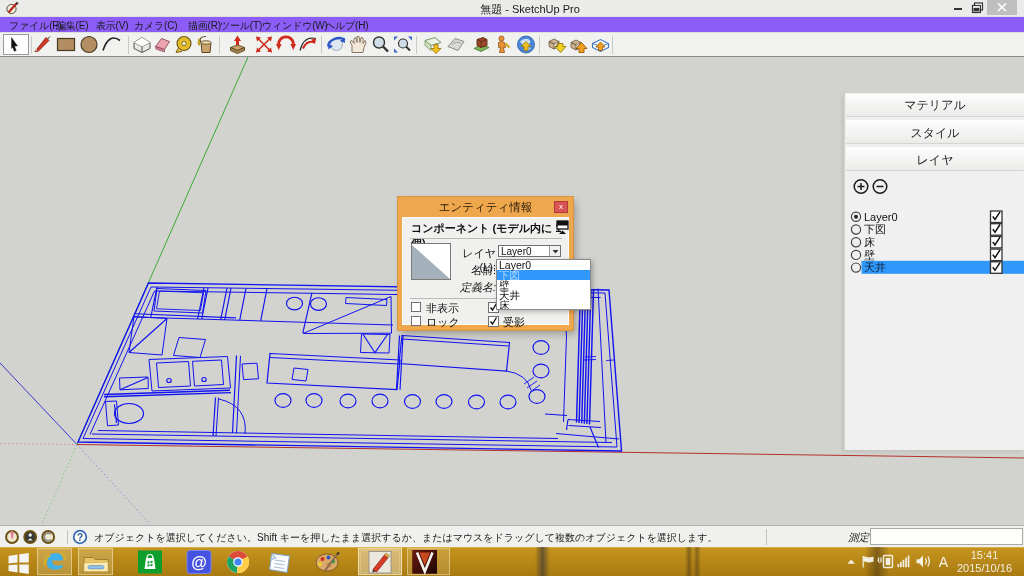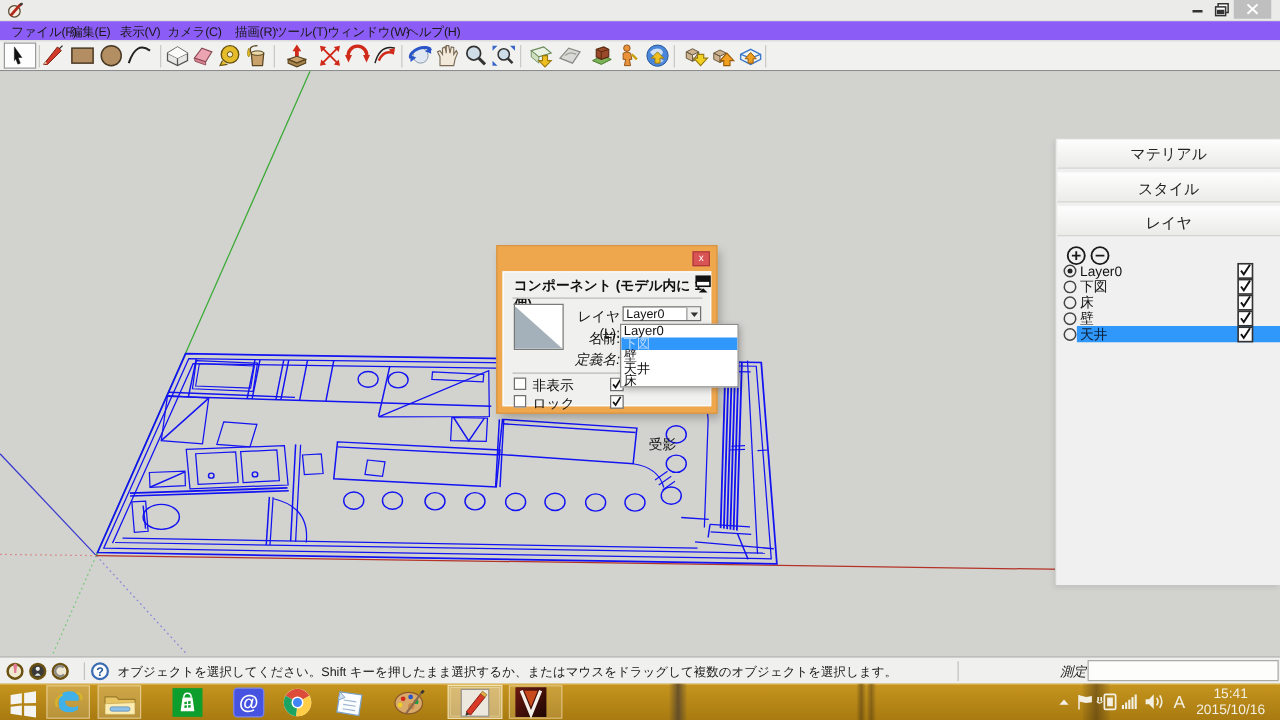--- a/index.html
+++ b/index.html
@@ -7,20 +7,21 @@
 .abs { position:absolute; }
 </style></head>
 <body>
 
 <div class="abs" style="left:0;top:0;width:1024px;height:17px;background:#ebebe9;">
   <svg class="abs" style="left:6px;top:2px" width="13" height="13" viewBox="0 0 13 13">
     <circle cx="5.5" cy="7" r="4.6" fill="#f3ede2" stroke="#5a4a35" stroke-width="1"></circle>
     <path d="M2.5,10.5 L9.5,2.5 L11.5,1" stroke="#b5271a" stroke-width="2.2" fill="none"></path>
     <path d="M9.8,2.2 L12,0.5" stroke="#3a3a3a" stroke-width="1.6" fill="none"></path>
   </svg>
+  <div class="abs" style="left:0;right:0;top:2px;text-align:center;font-size:11px;color:#1a1a1a;padding-left:36px;">無題 - SketchUp Pro</div>
   <div class="abs" style="left:954px;top:8px;width:8px;height:2px;background:#333;"></div>
   <svg class="abs" style="left:971px;top:2px" width="14" height="12" viewBox="0 0 14 12">
     <rect x="3.5" y="1" width="8" height="7" fill="#fff" stroke="#333" stroke-width="1.2"></rect>
     <rect x="1.5" y="3.5" width="8" height="7" fill="#fff" stroke="#333" stroke-width="1.2"></rect>
     <rect x="2.5" y="5.8" width="6" height="3.6" fill="#333"></rect>
   </svg>
   <div class="abs" style="left:987px;top:0;width:30px;height:14.5px;background:#bfbfbf;"></div>
   <svg class="abs" style="left:997px;top:3px" width="10" height="9">
       <path d="M1,0.5 L9,8 M9,0.5 L1,8" stroke="#fff" stroke-width="1.6"></path>
     </svg>
@@ -254,21 +255,21 @@
 <path d="M598.0,288.5 L606.0,443.0" fill="none" stroke="#1212f2" stroke-width="1.0" stroke-opacity="1.0"></path>
 <path d="M606.0,360.5 L614.0,360.0" fill="none" stroke="#1212f2" stroke-width="0.9" stroke-opacity="1.0"></path>
 <path d="M568.0,419.5 L600.0,421.5" fill="none" stroke="#1212f2" stroke-width="1.15" stroke-opacity="1.0"></path>
 <path d="M568.5,425.5 L601.0,427.5" fill="none" stroke="#1212f2" stroke-width="1.15" stroke-opacity="1.0"></path>
 <path d="M556.0,433.5 L619.0,439.0" fill="none" stroke="#1212f2" stroke-width="1.15" stroke-opacity="1.0"></path>
 <path d="M568.0,419.5 L566.5,430.0" fill="none" stroke="#1212f2" stroke-width="1.15" stroke-opacity="1.0"></path>
 <path d="M590.0,427.0 L598.5,447.5" fill="none" stroke="#1212f2" stroke-width="1.15" stroke-opacity="1.0"></path>
 <path d="M545.0,414.0 L567.0,415.5" fill="none" stroke="#1212f2" stroke-width="1.15" stroke-opacity="1.0"></path>
 </svg>
 
-<div class="abs" style="left:844px;top:93px;width:180px;height:357px;background:#f0f0f0;border-left:1px solid #d2d2d0;box-shadow:-2px 2px 4px rgba(0,0,0,0.08);margin-top:18px;">
+<div class="abs" style="left:844px;top:93px;width:180px;height:357px;background:#f0f0f0;border-left:1px solid #d2d2d0;box-shadow:-2px 2px 4px rgba(0,0,0,0.08);">
   <div class="abs" style="left:1px;top:1px;width:178px;height:23px;background:linear-gradient(#fdfdfd,#ebebe9);border-bottom:1px solid #d4d4d2;text-align:center;font-size:12px;color:#222;line-height:23px;">マテリアル</div>
   <div class="abs" style="left:1px;top:27px;width:178px;height:24px;background:linear-gradient(#fdfdfd,#ebebe9);border-top:1px solid #fff;border-bottom:1px solid #d4d4d2;text-align:center;font-size:12px;color:#222;line-height:24px;">スタイル</div>
   <div class="abs" style="left:1px;top:54px;width:178px;height:24px;background:linear-gradient(#fdfdfd,#ebebe9);border-top:1px solid #fff;border-bottom:1px solid #d4d4d2;text-align:center;font-size:12px;color:#222;line-height:24px;">レイヤ</div>
   <svg class="abs" style="left:8px;top:85px;" width="44" height="17" viewBox="0 0 44 17">
     <circle cx="8" cy="8.5" r="6.8" fill="none" stroke="#1a1a1a" stroke-width="1.5"></circle>
     <path d="M4.5,8.5 L11.5,8.5 M8,5 L8,12" stroke="#1a1a1a" stroke-width="1.5"></path>
     <circle cx="27" cy="8.5" r="6.8" fill="none" stroke="#1a1a1a" stroke-width="1.5"></circle>
     <path d="M23.5,8.5 L30.5,8.5" stroke="#1a1a1a" stroke-width="1.5"></path>
   </svg>
 
@@ -297,20 +298,21 @@
         <path d="M148.8,20.5 L151,23.5 L156,15.8" fill="none" stroke="#111" stroke-width="1.5"></path>
       </g>
     <use href="#cb" y="12.7"></use>
       <use href="#cb" y="25.4"></use>
       <use href="#cb" y="38.1"></use>
       <use href="#cb" y="50.8"></use>
   </g>
 </svg>
 
 <div class="abs" style="left:397px;top:196px;width:177px;height:135px;background:#efa74e;border:1px solid #d89440;box-shadow:3px 4px 7px -1px rgba(0,0,0,0.25);">
+  <div class="abs" style="left:0;top:0;width:175px;height:20px;text-align:center;font-size:11.5px;color:#2a1a05;line-height:21px;">エンティティ情報</div>
   <div class="abs" style="left:156px;top:4px;width:14px;height:12px;background:#d95454;border:1px solid #b03a3a;color:#fff;font-size:8px;line-height:10px;text-align:center;">x</div>
   <div class="abs" style="left:4px;top:20px;width:167px;height:108px;background:#f0f0ee;border:1px solid #fbfbfa;">
     <div class="abs" style="left:8px;top:3px;font-size:11px;font-weight:bold;color:#111;">コンポーネント (モデル内に 1 個)</div>
     <svg class="abs" style="left:153px;top:2px;" width="13" height="15" viewBox="0 0 13 15">
       <rect x="1" y="1" width="11" height="8" fill="#fff" stroke="#111" stroke-width="1.3"></rect>
       <rect x="1" y="1" width="11" height="4.5" fill="#111"></rect>
       <path d="M3,14 L6.5,10.5 L10,14 Z" fill="#111"></path>
     </svg>
     <div class="abs" style="left:7px;top:19.5px;width:152px;height:1px;background:#b9b9b7;"></div>
     <div class="abs" style="left:8px;top:25px;width:40px;height:37px;background:#fff;border:1px solid #7a7a78;">
@@ -335,21 +337,21 @@
     <div class="abs" style="left:8px;top:98px;width:10px;height:10px;background:#fff;border:1px solid #707070;"></div>
     <div class="abs" style="left:23px;top:97px;font-size:11px;color:#111;">ロック</div>
     <svg class="abs" style="left:85px;top:84px;" width="12" height="12">
         <rect x="0.5" y="0.5" width="10" height="10" fill="#fff" stroke="#707070"></rect>
         <path d="M2.5,5.5 L4.5,8 L8.5,1.5" fill="none" stroke="#111" stroke-width="1.4"></path>
       </svg>
     <svg class="abs" style="left:85px;top:98px;" width="12" height="12">
         <rect x="0.5" y="0.5" width="10" height="10" fill="#fff" stroke="#707070"></rect>
         <path d="M2.5,5.5 L4.5,8 L8.5,1.5" fill="none" stroke="#111" stroke-width="1.4"></path>
       </svg>
-    <div class="abs" style="left:116px;top:97px;font-size:11px;color:#111;margin-top:33px;">受影</div>
+    <div class="abs" style="left:100px;top:97px;font-size:11px;color:#111;">受影</div>
   </div>
 </div>
 
 <div class="abs" style="left:496px;top:258.5px;width:95px;height:51px;background:#fff;border:1px solid #8a8a88;box-shadow:2px 2px 5px rgba(0,0,0,0.25);overflow:hidden;font-size:10.5px;color:#111;">
   <div style="height:10.2px;padding-left:2px;line-height:10.5px;">Layer0</div>
   <div style="height:10.2px;padding-left:2px;line-height:10.5px;background:#3097fb;color:#bcdcff;">下図</div>
   <div style="height:10.2px;padding-left:2px;line-height:10.5px;">壁</div>
   <div style="height:10.2px;padding-left:2px;line-height:10.5px;">天井</div>
   <div style="height:10.2px;padding-left:2px;line-height:10.5px;">床</div>
 </div>

